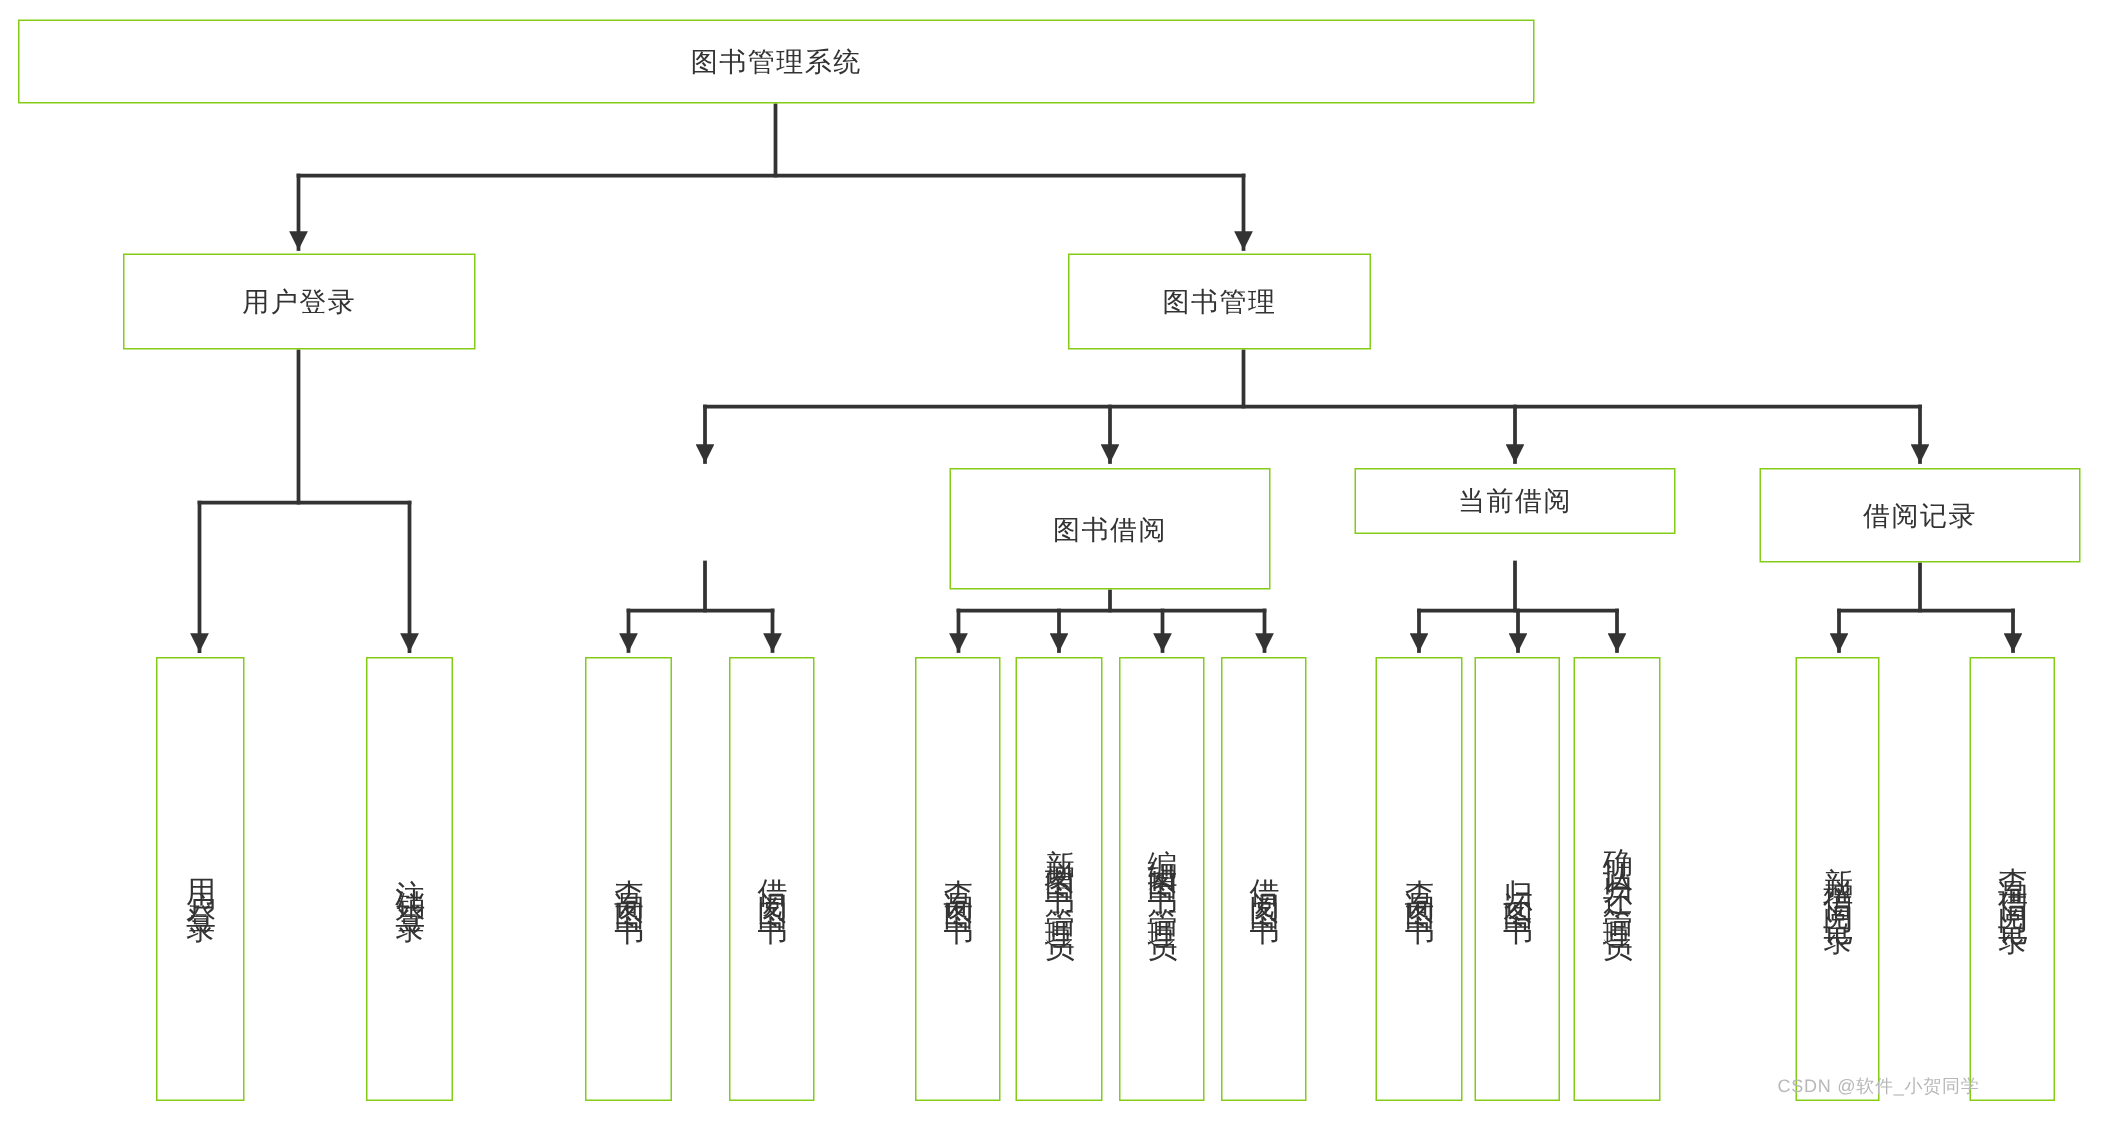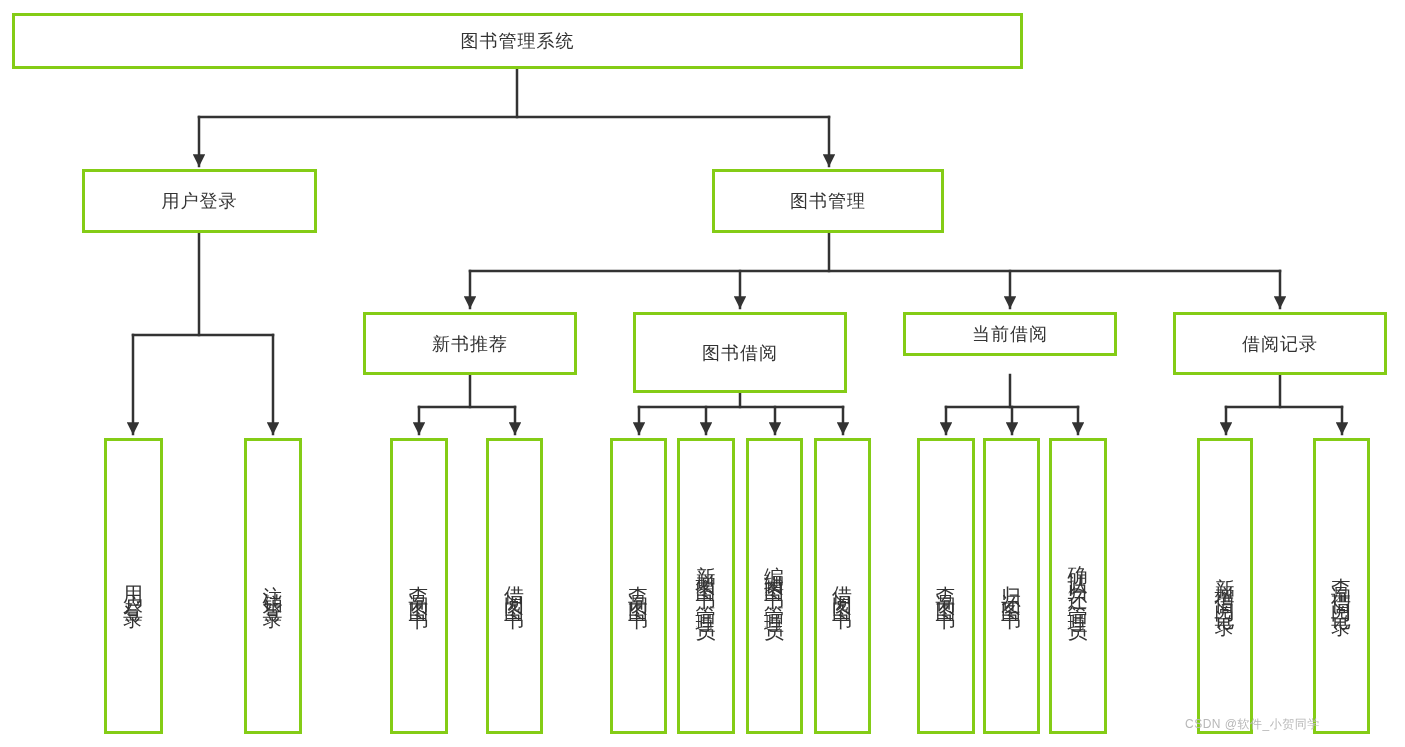--- a/index.html
+++ b/index.html
@@ -7,21 +7,21 @@
     position:relative;
     width:1405px;height:747px;
     background:#ffffff;
     font-family:"Liberation Sans","DejaVu Sans",sans-serif;
     overflow:hidden;
   }
   #connectors{position:absolute;left:0;top:0;}
   .box{
     position:absolute;
     box-sizing:border-box;
-    border:3px solid #84cc16;
+    border:1px solid #84cc16;
     background:#ffffff;
     color:#333333;
     display:flex;
     align-items:center;
     justify-content:center;
     text-align:center;
   }
   .h{font-size:18px;letter-spacing:1px;white-space:nowrap;}
   .v{
     writing-mode:vertical-rl;
@@ -95,27 +95,24 @@
     </g>
   </svg>
 
   <div class="box h" style="left:12px;top:13px;width:1011px;height:56px">
     <span>图书管理系统</span>
   </div>
 
   <div class="box h" style="left:82px;top:169px;width:235px;height:64px">
     <span>用户登录</span>
   </div>
-  <div class="box h" style="left:712px;top:169px;width:232px;height:64px">
+  <div class="box h" style="left:712px;top:169px;width:202px;height:64px">
     <span>图书管理</span>
   </div>
 
-  <div class="box h" style="left:363px;top:312px;width:214px;height:63px">
-    <span>新书推荐</span>
-  </div>
   <div class="box h" style="left:633px;top:312px;width:214px;height:81px">
     <span>图书借阅</span>
   </div>
   <div class="box h" style="left:903px;top:312px;width:214px;height:44px">
     <span>当前借阅</span>
   </div>
   <div class="box h" style="left:1173px;top:312px;width:214px;height:63px">
     <span>借阅记录</span>
   </div>
 

